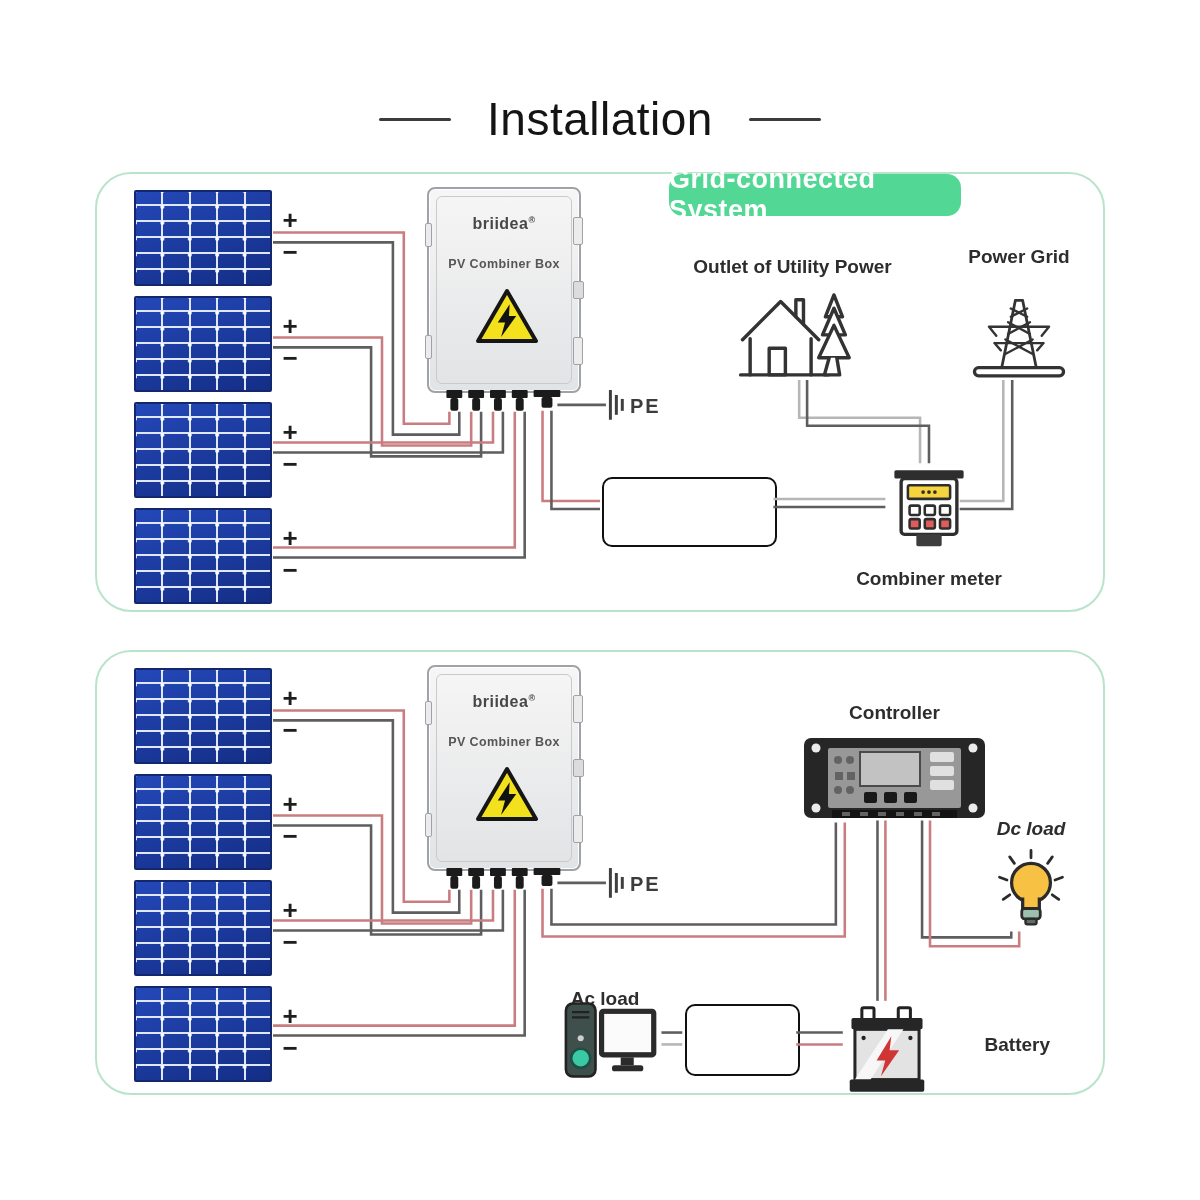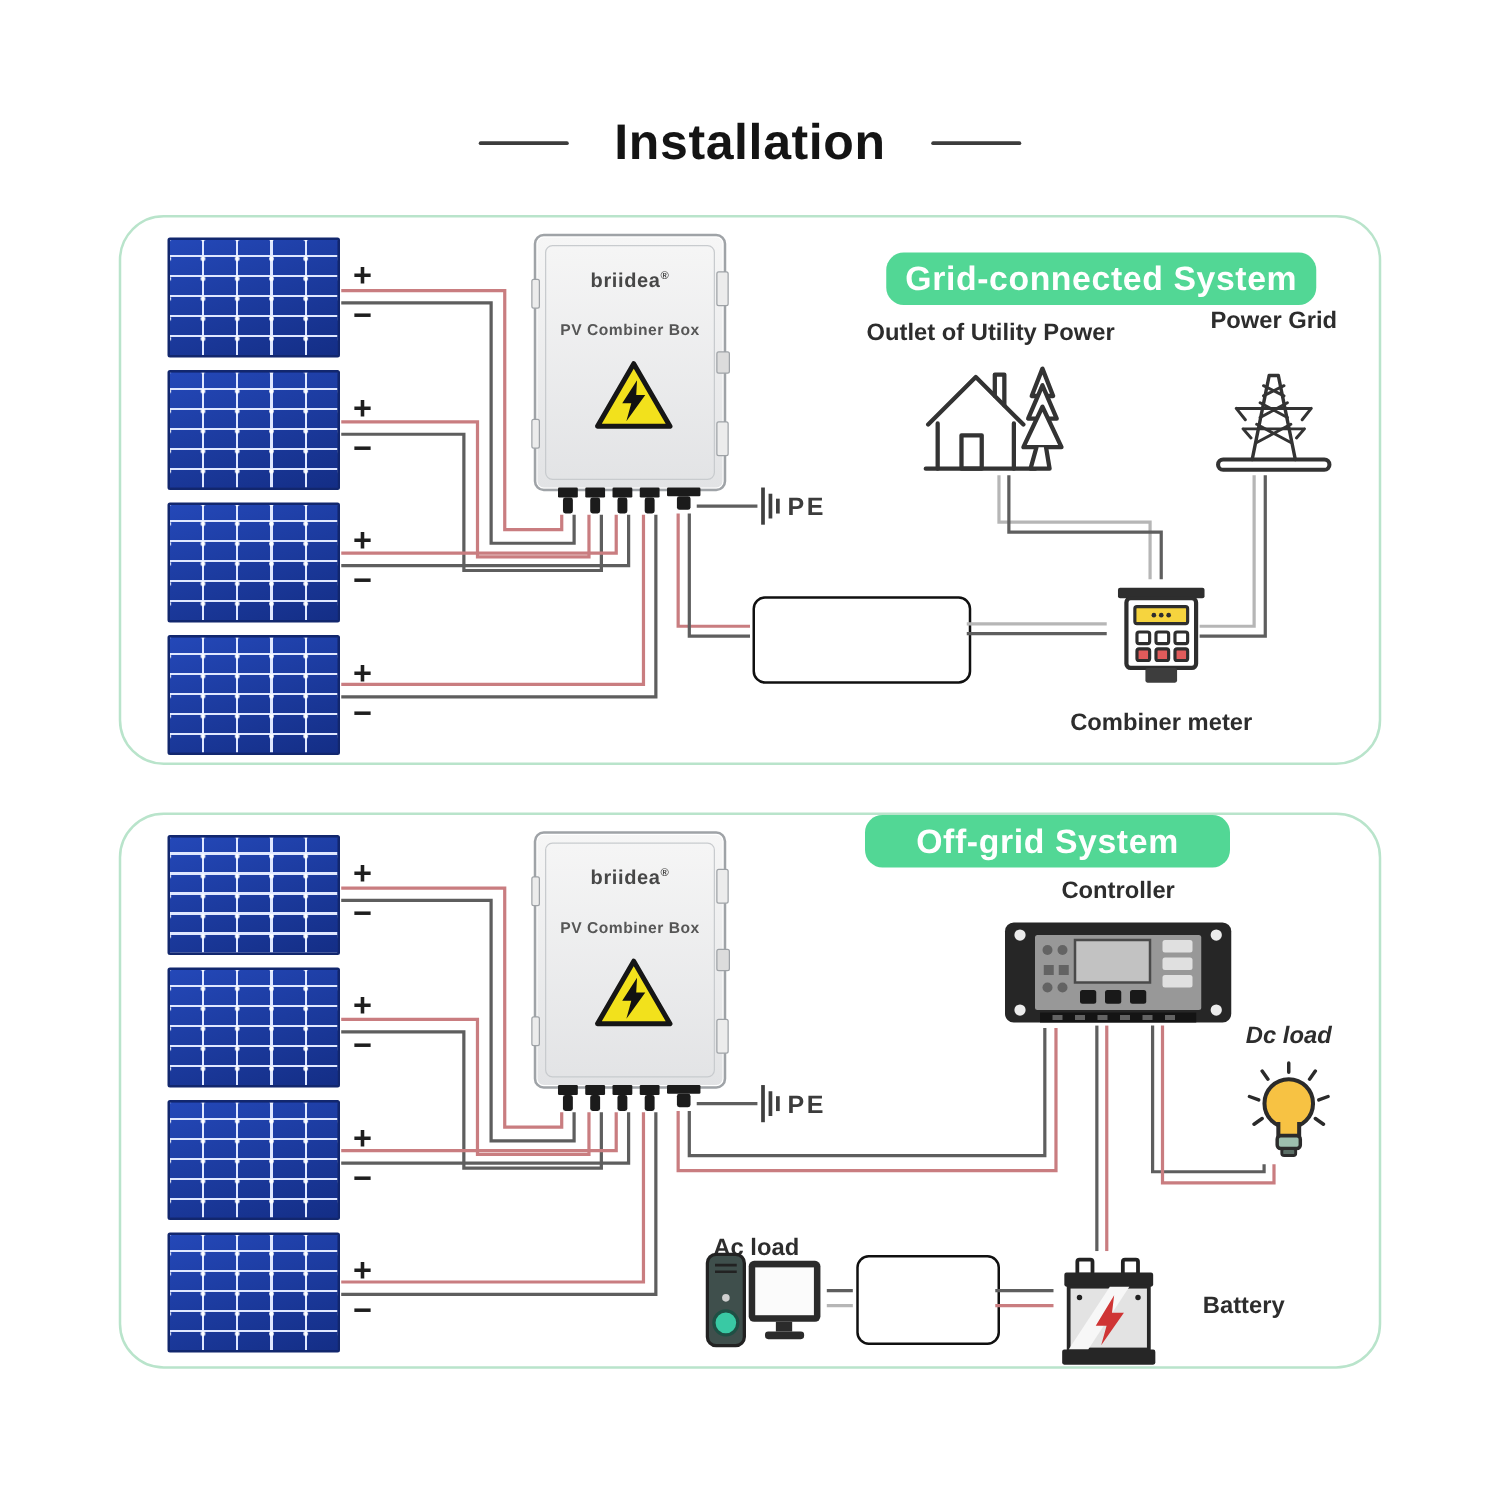--- a/index.html
+++ b/index.html
@@ -3,29 +3,29 @@
 <meta charset="utf-8">
 <style>
   * { box-sizing: border-box; margin: 0; padding: 0; }
   html,body { background:#fff; }
   body { font-family: "Liberation Sans", sans-serif; }
   .canvas { position:relative; width:1200px; height:1200px; background:#fff; overflow:hidden; }
 
   
   .title-row { position:absolute; left:0; top:92px; width:100%; display:flex; align-items:center; justify-content:center; gap:36px; }
   .dash { width:72px; height:3px; background:#3c3c3c; border-radius:2px; }
-  h1.page-title { font-size:40px; font-weight:700; color:#141414; letter-spacing:.5px; }
+  h1.page-title { font-size:46px; font-weight:400; color:#141414; letter-spacing:.5px; }
 
   
   .syspanel { position:absolute; left:95px; width:1010px; border:2px solid #b9e4cb; border-radius:36px; background:#fff; }
   .sys-grid { top:172px; height:440px; }
   .sys-off  { top:650px; height:445px; }
   .badge { position:absolute; top:0; height:42px; background:#52d795; border-radius:14px; color:#fff;
            font-weight:700; font-size:27px; display:flex; align-items:center; justify-content:center; letter-spacing:.5px; }
-  .badge-grid { left:612px; width:344px;margin-top:28px; }
+  .badge-grid { left:572px; width:292px; }
   .badge-off  { left:595px; width:292px; }
 
   
   .pv { position:absolute; left:37px; width:138px; height:96px; border:2px solid #12276e; border-radius:2px;
         background-color:#1a38a0;
         background-image:
           radial-gradient(circle, rgba(255,255,255,.95) 1.5px, transparent 2.3px),
           repeating-linear-gradient(90deg, transparent 0 25.5px, #dfe7ff 25.5px 27.4px),
           repeating-linear-gradient(0deg, transparent 0 14.1px, #dfe7ff 14.1px 16px),
           linear-gradient(160deg,#2448b8,#142e86);
@@ -96,21 +96,21 @@
   .pc-mon{fill:#2b2b2b}.pc-scr{fill:#fbfbfb}
 
   
   .lbl { position:absolute; font-size:19px; font-weight:600; color:#2d2d2d; text-align:center; }
   .lbl-outlet     { left:588px; top:82px;  width:215px; }
   .lbl-powergrid  { left:847px; top:72px;  width:150px; }
   .lbl-meter      { left:747px; top:394px; width:170px; }
   .lbl-controller { left:715px; top:50px;  width:165px; }
   .lbl-dcload     { left:884px; top:166px; width:100px;font-style:italic; }
   .lbl-acload     { left:448px; top:336px; width:120px; }
-  .lbl-battery    { left:843px; top:382px; width:110px; text-align:center; }
+  .lbl-battery    { left:843px; top:382px; width:110px; text-align:right; }
   .pe-text { position:absolute; left:533px; top:221px; font-size:20px; font-weight:600; color:#3c3c3c; letter-spacing:2px; }
 
   
   .wiring { position:absolute; inset:0; width:100%; height:100%; pointer-events:none; }
   .w-red   { stroke:#c97d80; stroke-width:2.6; fill:none; }
   .w-gray  { stroke:#5e5e5e; stroke-width:2.6; fill:none; }
   .w-light { stroke:#b6b6b6; stroke-width:2.6; fill:none; }
   .pe-bar { fill:#3f3f3f; }
   .gland rect { fill:#1b1b1b; }
 </style>
@@ -237,21 +237,20 @@
           <rect x="398" y="226" width="8" height="13" rx="2"></rect>
         <rect x="416" y="218" width="16" height="8" rx="1"></rect>
           <rect x="420" y="226" width="8" height="13" rx="2"></rect>
         <rect x="438" y="218" width="27" height="7" rx="1"></rect>
           <rect x="446" y="225" width="11" height="11" rx="2"></rect>
       </g>
     </svg>
   </section>
 
   <section class="syspanel sys-off">
-    <div class="badge badge-off">Off-grid System</div>
 
     <div class="pv pv1"></div>
     <div class="pv pv2"></div>
     <div class="pv pv3"></div>
     <div class="pv pv4"></div>
 
     <span class="term" style="top:33px">+</span>
     <span class="term" style="top:65px">−</span>
     <span class="term" style="top:139px">+</span>
     <span class="term" style="top:171px">−</span>

